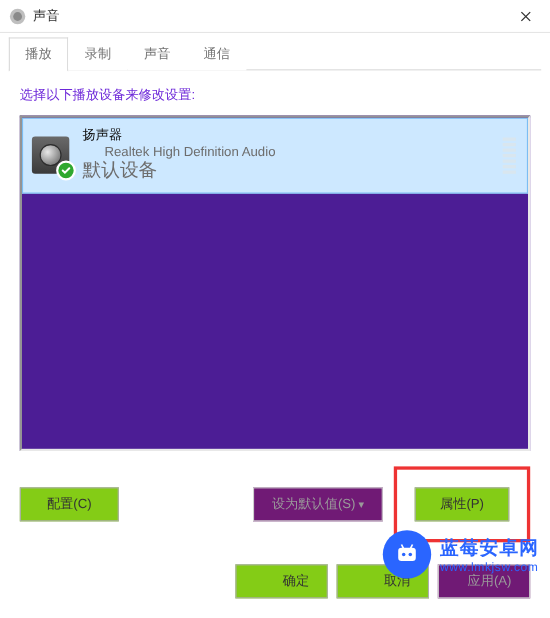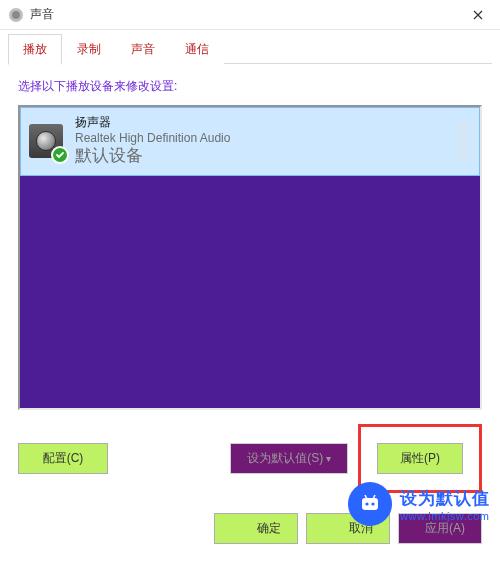--- a/index.html
+++ b/index.html
@@ -5,44 +5,44 @@
   * { box-sizing: border-box; margin: 0; padding: 0; font-family: "Microsoft YaHei", "Segoe UI", sans-serif; }
   body { background: #fff; width: 500px; height: 562px; overflow: hidden; position: relative; }
 
   .titlebar { height: 30px; display: flex; align-items: center; border-bottom: 1px solid #e5e5e5; }
   .titlebar .icon { width: 16px; height: 16px; margin: 0 6px 0 8px; }
   .titlebar .title { font-size: 12px; color: #333; flex: 1; }
   .close-btn { width: 45px; height: 30px; display: flex; align-items: center; justify-content: center; cursor: pointer; }
 
   .tabs { display: flex; padding: 4px 8px 0 8px; position: relative; }
   .tabs::after { content: ""; position: absolute; left: 8px; right: 8px; bottom: 0; height: 1px; background: #d9d9d9; z-index: 0; }
-  .tab { font-size: 12px; padding: 6px 14px; border: 1px solid transparent; border-bottom: none; color: #b91c1c; cursor: pointer; position: relative; z-index: 1; background: #fff; text-align: center; }
+  .tab { font-size: 12px; padding: 6px 14px; border: 1px solid transparent; border-bottom: none; color: #737373; cursor: pointer; position: relative; z-index: 1; background: #fff; text-align: center; }
   .tab.active { border-color: #d9d9d9; border-bottom: 1px solid #fff; margin-bottom: -1px; }
 
   .panel { padding: 14px 18px 10px 18px; }
   .instr { font-size: 12px; color: #6d28d9; margin-bottom: 10px; }
 
   .device-list { border: 2px inset #e8e8e8; background: #4c1d95; height: 305px; overflow: auto; }
   .device-item { display: flex; align-items: center; padding: 6px 8px; gap: 10px; }
   .device-item.selected { background: #cde8ff; border: 1px solid #7abdf3; }
   .device-icon-wrap { position: relative; width: 36px; height: 36px; flex-shrink: 0; }
   .speaker-icon { width: 34px; height: 34px; background: linear-gradient(#6a6a6a,#3a3a3a); border-radius: 3px; display: flex; align-items: center; justify-content: center; }
   .speaker-icon .cone { width: 20px; height: 20px; border-radius: 50%; background: radial-gradient(circle at 35% 35%, #e8e8e8 0%, #9a9a9a 55%, #5a5a5a 100%); border: 1px solid #2d2d2d; }
   .check-badge { position: absolute; right: -4px; bottom: -4px; width: 18px; height: 18px; border-radius: 50%; background: #2fa82f; border: 2px solid #fff; display: flex; align-items: center; justify-content: center; }
   .check-badge svg { width: 10px; height: 10px; }
   .device-text { flex: 1; line-height: 1.35; }
   .device-name { font-size: 12px; color: #111; }
-  .device-sub { font-size: 12px; color: #6d6d6d; }
+  .device-sub { font-size: 12px; color: #6d6d6d; margin-left: 20px; }
   .device-status { font-size: 17px; color: #6d6d6d; font-family: Liberation Mono, monospace; }
   .level-meter { width: 12px; display: flex; flex-direction: column-reverse; gap: 2px; margin-right: 2px; }
   .level-meter div { height: 3px; background: #d9e6ef; }
 
   .btn-row { display: flex; gap: 10px; margin-top: 14px; align-items: center; }
   .spacer { flex: 1; }
-  .btn { font-size: 12px; padding: 6px 16px; background: #bef264; border: 1px solid #adadad; color: #333; cursor: pointer; min-width: 90px; text-align: center; }
+  .btn { font-size: 12px; padding: 6px 16px; background: #84cc16; border: 1px solid #adadad; color: #333; cursor: pointer; min-width: 90px; text-align: center; }
   .btn.disabled { color: #9a9a9a; border-color: #cfcfcf; background: #701a75; cursor: default; }
   .btn.dropdown::after { content: " ▾"; font-size: 10px; color: inherit; }
   .highlight-box { border: 3px solid #e33; padding: 16px; display: inline-block; text-decoration: underline; }
   .highlight-box .btn { min-width: 86px; }
 
   .footer { display: flex; justify-content: flex-end; gap: 8px; padding: 10px 18px; }
   .footer .btn { min-width: 84px; text-align: right; }
 
   .watermark { position: absolute; right: 10px; bottom: 36px; display: flex; align-items: center; gap: 8px; pointer-events: none; }
   .wm-logo { width: 44px; height: 44px; border-radius: 50%; background: #2a65ff; display: flex; align-items: center; justify-content: center; }
@@ -127,16 +127,16 @@
   <div class="wm-logo">
     <svg width="28" height="28" viewBox="0 0 28 28">
       <rect x="6" y="8" width="16" height="12" rx="3" fill="#fff"></rect>
       <circle cx="11" cy="14" r="1.6" fill="#2a65ff"></circle>
       <circle cx="17" cy="14" r="1.6" fill="#2a65ff"></circle>
       <line x1="9" y1="5" x2="11" y2="9" stroke="#fff" stroke-width="1.5"></line>
       <line x1="19" y1="5" x2="17" y2="9" stroke="#fff" stroke-width="1.5"></line>
     </svg>
   </div>
   <div class="wm-text">
-    <div class="wm-line1">设为默认值</div>
+    <div class="wm-line1">蓝莓安卓网</div>
     <div class="wm-line2">www.lmkjsw.com</div>
   </div>
 </div>
 
 </body></html>

